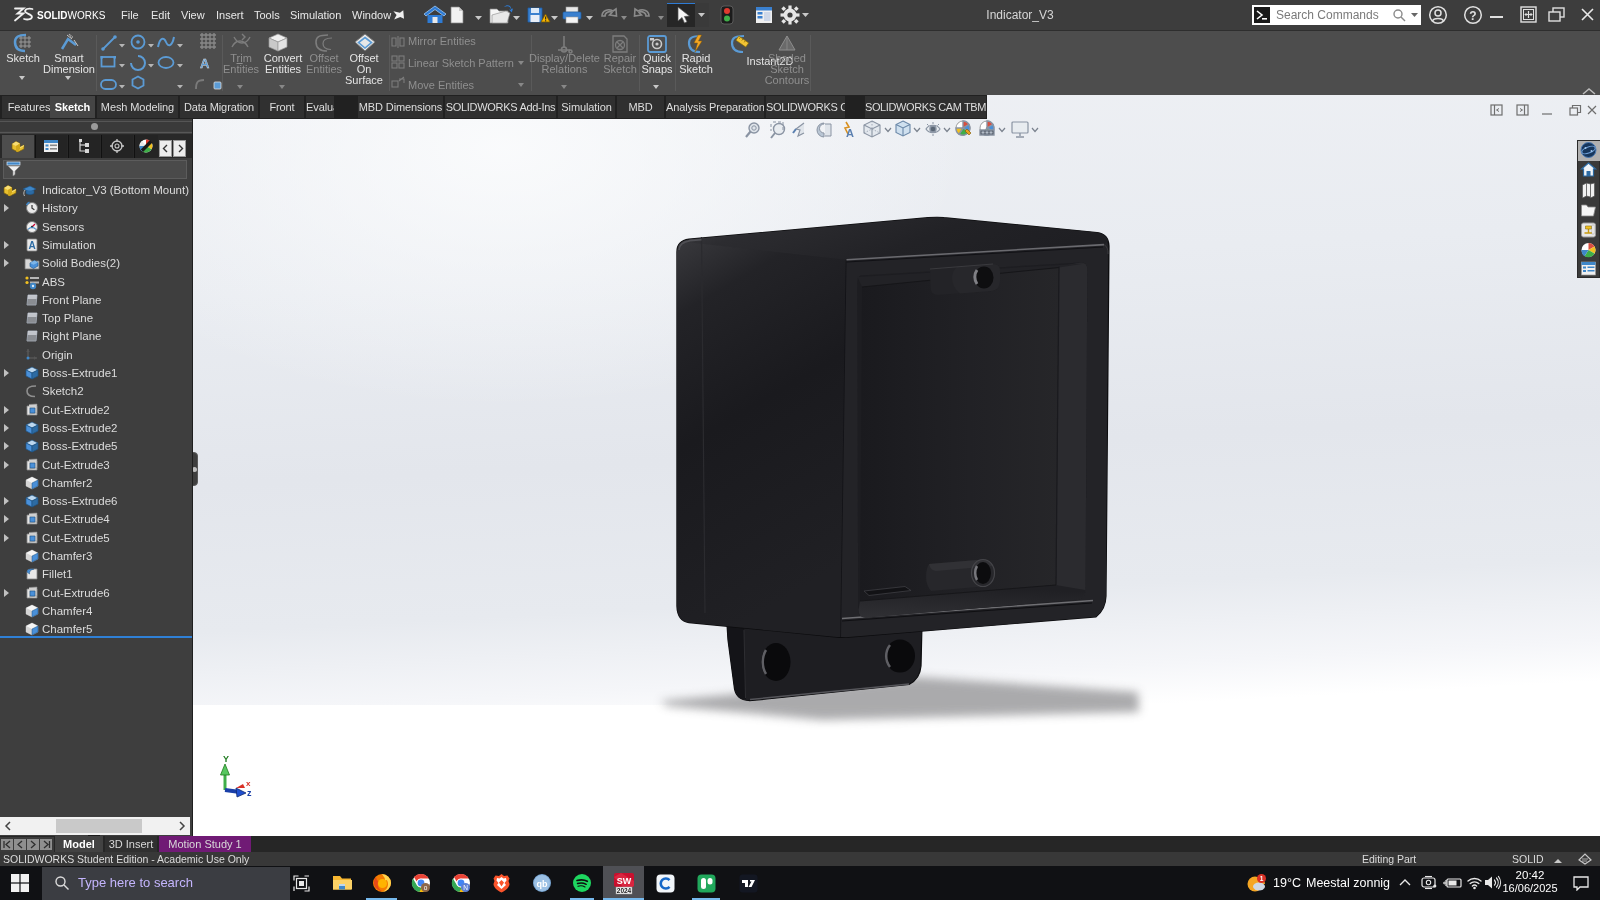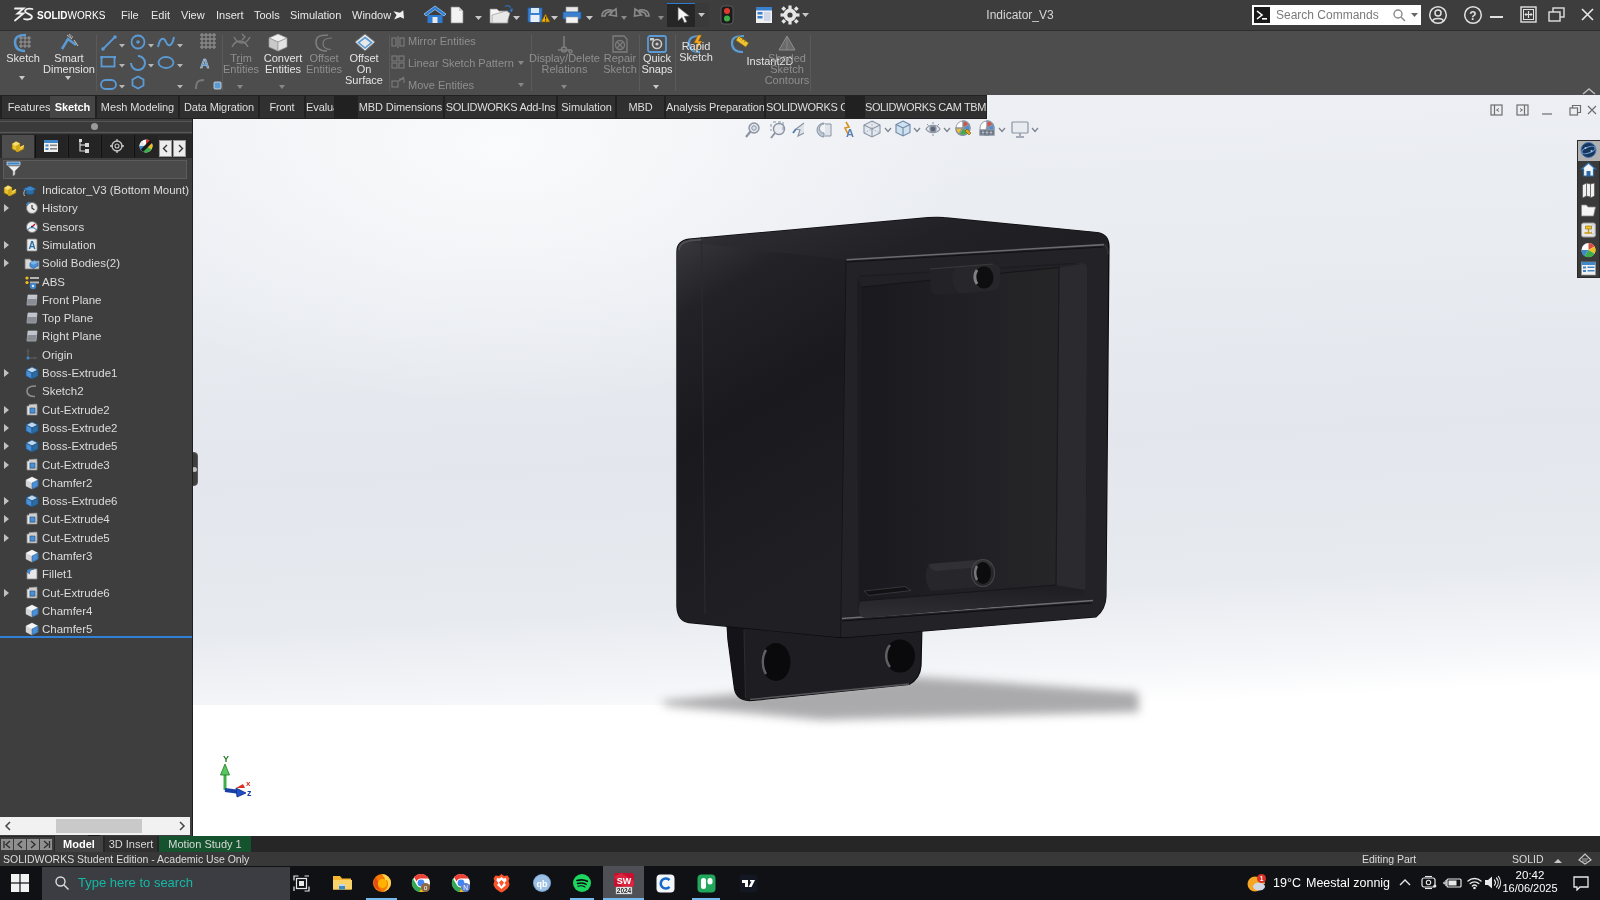--- a/index.html
+++ b/index.html
@@ -310,21 +310,21 @@
       <circle cx="11" cy="10" r="1.6" fill="#c9c9c9"></circle>
       <rect x="4" y="4" width="4" height="2.5" fill="#c9c9c9"></rect>
     </svg>
   <div class="rtxt" style="left:632px;top:22px;width:50px">Quick<br>Snaps</div>
   <div class="caret" style="left:653px;top:54px"></div>
 
   <svg class="abs" style="left:685px;top:3px" width="22" height="20" viewBox="0 0 22 20">
       <path d="M16 2 C7 2 4 4 4 9 C4 15 8 18 15 18" fill="none" stroke="#5b9bd5" stroke-width="2.2"></path>
       <path d="M13 1 l-4 8 h3.5 l-2.5 9 7-11 h-3.5 l3-6 z" fill="#f5a623" stroke="#8a5a00" stroke-width="0.5"></path>
     </svg>
-  <div class="rtxt" style="left:670px;top:10px;width:52px;text-align:center">Rapid<br>Sketch</div>
+  <div class="rtxt" style="left:670px;top:22px;width:52px;text-align:center">Rapid<br>Sketch</div>
 
   <svg class="abs" style="left:728px;top:3px" width="22" height="20" viewBox="0 0 22 20">
       <path d="M16 2 C7 2 4 4 4 9 C4 15 8 18 15 18" fill="none" stroke="#5b9bd5" stroke-width="2.2"></path>
       <g transform="rotate(35 14 8)">
         <rect x="8" y="5" width="12" height="5" fill="#f2c335" stroke="#8a6d00" stroke-width="0.6"></rect>
         <path d="M10 5 v2 M13 5 v2 M16 5 v2" stroke="#8a6d00" stroke-width="0.7"></path>
       </g>
     </svg>
   <div class="rtxt" style="left:740px;top:25px;width:60px">Instant2D</div>
 
@@ -913,21 +913,21 @@
       </g>
     <g stroke="#2e2e2e" stroke-width="1.3" fill="none">
         <path d="M3 2 v7 M9 2 L5 5.5 L9 9"></path>
         <path d="M21 2 L17 5.5 L21 9"></path>
         <path d="M30 2 L34 5.5 L30 9"></path>
         <path d="M43 2 L47 5.5 L43 9 M48.5 2 v7"></path>
       </g>
   </svg>
   <div class="abs" style="left:55px;top:0;width:48px;height:16px;background:#424242;color:#fff;font-weight:bold;font-size:11px;text-align:center;line-height:16px">Model</div>
   <div class="abs" style="left:105px;top:0;width:52px;height:16px;background:#303030;color:#d8d8d8;font-size:11px;text-align:center;line-height:16px">3D Insert</div>
-  <div class="abs" style="left:159px;top:0;width:92px;height:16px;background:#14532d;color:#d8d8d8;font-size:11px;text-align:center;line-height:16px">Motion Study 1</div>
+  <div class="abs" style="left:159px;top:0;width:92px;height:16px;background:#701a75;color:#d8d8d8;font-size:11px;text-align:center;line-height:16px">Motion Study 1</div>
 </div>
 <div class="abs" id="statusbar">
   <span class="abs" style="left:3px;top:1px">SOLIDWORKS Student Edition - Academic Use Only</span>
   <span class="abs" style="left:1362px;top:1px">Editing Part</span>
   <span class="abs" style="left:1512px;top:1px">SOLID</span>
   <svg class="abs" style="left:1553px;top:5px" width="10" height="7" viewBox="0 0 10 7">
       <path d="M1 6 l4-4 4 4 z" fill="#c8c8c8"></path>
     </svg>
   <svg class="abs" style="left:1578px;top:1px" width="14" height="12" viewBox="0 0 14 12">
       <path d="M1 7 L7 1 L13 7 L7 11 Z" fill="none" stroke="#c8c8c8" stroke-width="1.2"></path>
@@ -941,21 +941,21 @@
         <rect x="9.6" y="0" width="8.4" height="8.4"></rect>
         <rect x="0" y="9.6" width="8.4" height="8.4"></rect>
         <rect x="9.6" y="9.6" width="8.4" height="8.4"></rect>
       </g>
     </svg>
   <div class="abs" style="left:42px;top:1px;width:248px;height:33px;background:#3b3d42"></div>
   <svg class="abs" style="left:54px;top:9px" width="16" height="16" viewBox="0 0 16 16">
       <circle cx="6.5" cy="6.5" r="4.5" fill="none" stroke="#dcdcdc" stroke-width="1.4"></circle>
       <path d="M10 10 L14.5 14.5" stroke="#dcdcdc" stroke-width="1.4"></path>
     </svg>
-  <span class="abs" style="left:78px;top:9px;color:#14b8a6;font-size:13px">Type here to search</span>
+  <span class="abs" style="left:78px;top:9px;color:#c4b5fd;font-size:13px">Type here to search</span>
   <svg class="abs" style="left:293px;top:9px" width="17" height="17" viewBox="0 0 17 17">
       <g fill="none" stroke="#e8e8e8" stroke-width="1.2">
         <rect x="3.5" y="3.5" width="10" height="10"></rect>
         <path d="M1 5.5 v-4.5 h4.5 M11.5 1 h4.5 M1 11.5 v4.5 M16 11.5 v4.5 h-4.5"></path>
       </g>
       <rect x="6" y="6" width="5" height="5" fill="#e8e8e8"></rect>
     </svg>
 
   <svg class="abs" style="left:332px;top:8px" width="20" height="18" viewBox="0 0 20 18">
       <path d="M1 2 h7 l2 2.5 h9 v11 H1 Z" fill="#f7b731"></path>

